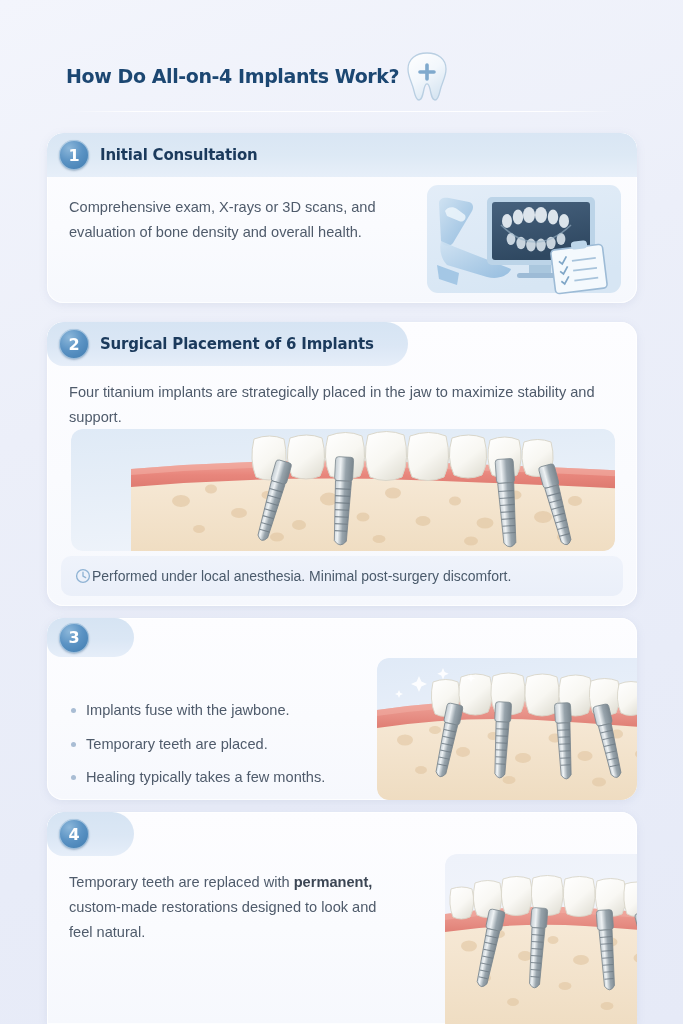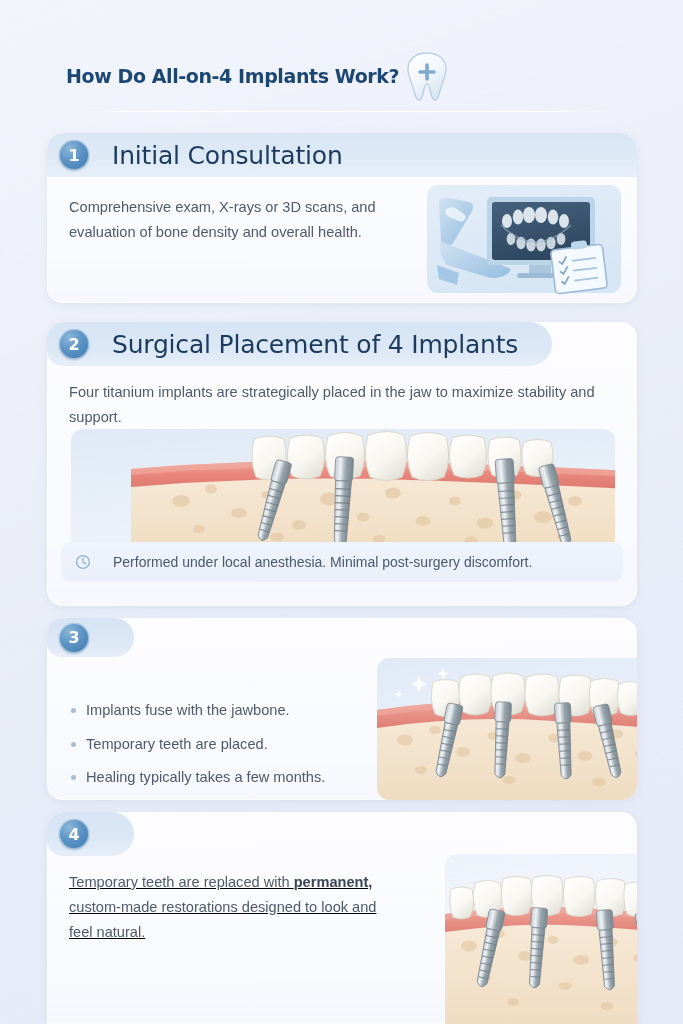--- a/index.html
+++ b/index.html
@@ -96,26 +96,25 @@
     font-weight: bold;
     display: flex;
     align-items: center;
     justify-content: center;
     flex: 0 0 auto;
     margin-right: 11px;
   }
 
   .step-title {
     font-family: "DejaVu Sans", sans-serif;
-    font-size: 25px;
-    font-weight: normal;
+    font-size: 15px;
+    font-weight: bold;
     color: #1b3a5c;
     letter-spacing: -0.2px;
     white-space: nowrap;
-    margin-left: 12px;
   }
 
   .card-body {
     padding: 16px 4px 0 22px;
     position: relative;
   }
 
   .body-text {
     font-size: 14.6px;
     line-height: 1.72;
@@ -137,28 +136,28 @@
     position: absolute;
     left: 2px; top: 9px;
     width: 5px; height: 5px;
     border-radius: 50%;
     background: #a9bdd4;
   }
 
   
   .note-strip {
     position: absolute;
-    left: 14px; right: 14px; bottom: 24px;
+    left: 14px; right: 14px; bottom: 10px;
     height: 40px;
     background: linear-gradient(180deg, #eff3fb 0%, #eaeff9 100%);
     border-radius: 10px;
     display: flex;
     align-items: center;
     padding-left: 14px;
-    gap: 22px;
+    gap: 1px;
   }
   .note-text {
     font-size: 14px;
     color: #4a5costo;
     color: #4a5a6b;
     white-space: nowrap;
   }
 
   
   .illus {
@@ -261,21 +260,21 @@
             <path d="M148 99 h24"></path>
           </g>
         </g>
       </svg>
     </div>
   </div>
 
   <div class="card" style="left:47px; top:322px; width:590px; height:284px; display:flex; flex-direction:column;">
     <div class="card-header pill">
       <div class="step-badge">2</div>
-      <div class="step-title">Surgical Placement of 4 Implants</div>
+      <div class="step-title">Surgical Placement of 6 Implants</div>
     </div>
     <div class="card-body" style="padding-top:14px;">
       <div class="body-text" style="width:545px;">Four titanium implants are strategically placed in the jaw to maximize stability and support.</div>
     </div>
 
     <div class="illus" style="left:24px; top:107px; width:544px; height:122px;">
       <svg viewBox="0 0 544 122" width="544" height="122">
         <defs>
           <linearGradient id="sky2" x1="0" y1="0" x2="0.3" y2="1">
             <stop offset="0" stop-color="#dfeaf6"></stop>
@@ -570,21 +569,21 @@
           </g>
         </g>
       </svg>
     </div>
   </div>
 
   <div class="card" style="left:47px; top:812px; width:590px; height:212px; display:flex; flex-direction:column; border-radius:16px 16px 0 0;">
     <div class="card-header pill">
       <div class="step-badge">4</div>
     </div>
-    <div class="card-body" style="padding-top:14px;text-decoration:underline;">
+    <div class="card-body" style="padding-top:14px;">
       <div class="body-text" style="width:330px;"><span>Temporary teeth are replaced with </span><b>permanent,</b><span> custom-made restorations designed to look and feel natural.</span></div>
     </div>
 
     <div class="illus" style="left:398px; top:42px; width:250px; height:180px;">
       <svg viewBox="0 0 250 180" width="250" height="180">
         <defs>
           <linearGradient id="sky4" x1="0" y1="0" x2="0.3" y2="1">
             <stop offset="0" stop-color="#eef2fa"></stop>
             <stop offset="1" stop-color="#f4f6fc"></stop>
           </linearGradient>

